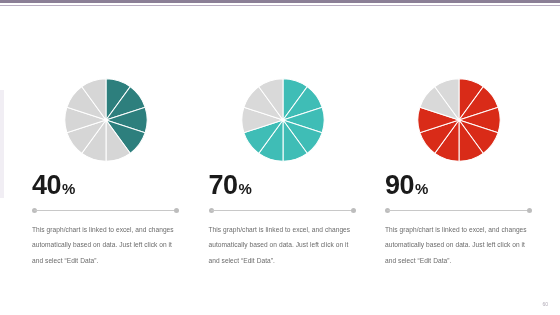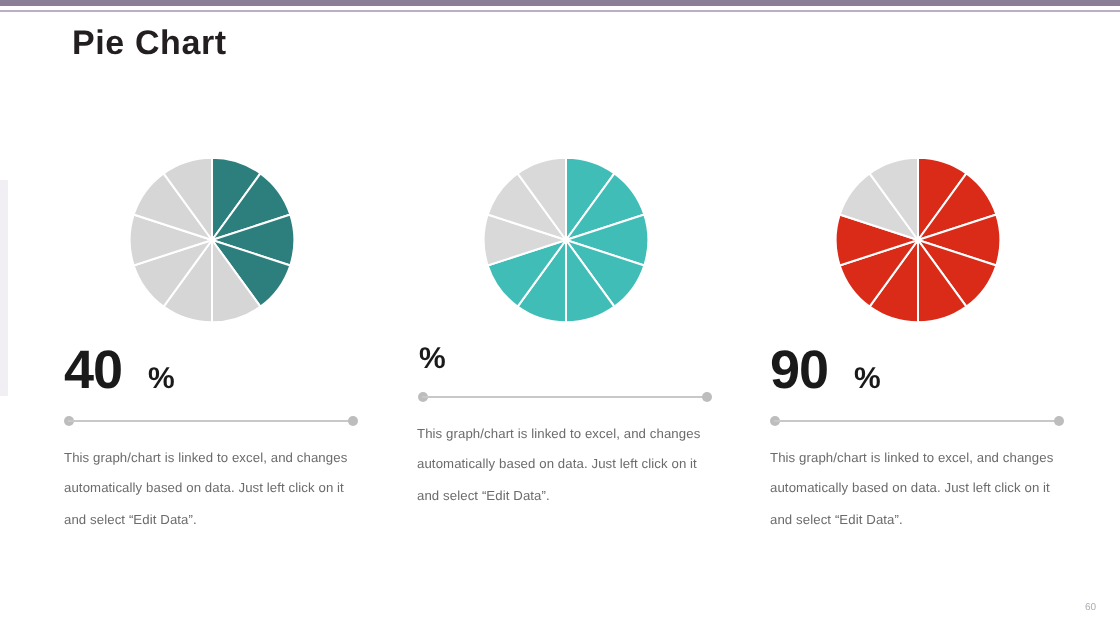--- a/index.html
+++ b/index.html
@@ -86,21 +86,20 @@
   }
 
   .pct {
     margin-top: 10px;
     margin-left: 2px;
     color: #1a1a1a;
     font-weight: bold;
     line-height: 1;
     display: flex;
     align-items: baseline;
-    gap: 12px;
   }
   .pct-num { font-size: 27px; letter-spacing: -0.5px; }
   .pct-sign { font-size: 15px; font-weight: bold; margin-left: 1px; }
 
   .divider {
     position: relative;
     margin-top: 9px;
     margin-left: 2px;
     width: 147px;
     height: 5px;
@@ -152,21 +151,20 @@
 </style>
 </head>
 <body>
 
 <div class="slide">
 
   <div class="top-rule"></div>
   <div class="top-rule-inner"></div>
   <div class="top-rule-line"></div>
 
-  <div class="slide-title">Pie Chart</div>
 
   <div class="left-tab"></div>
 
   <div class="columns">
 
     <div class="col">
       <div class="pie-wrap">
         <svg class="pie" width="84" height="84" viewBox="0 0 100 100" aria-hidden="true">
           <g id="pie1-slices">
               <path d="M 50 50 L 50 1 A 49 49 0 0 1 78.80147736233118 10.358167275627572 Z" fill="#2d7f7d" stroke="#ffffff" stroke-width="1.2"></path>
@@ -205,20 +203,21 @@
               <path d="M 50 50 L 78.80147736233118 89.64183272437242 A 49 49 0 0 1 50 99 Z" fill="#3fbdb6" stroke="#ffffff" stroke-width="1.2"></path>
               <path d="M 50 50 L 50 99 A 49 49 0 0 1 21.198522637668823 89.64183272437242 Z" fill="#3fbdb6" stroke="#ffffff" stroke-width="1.2"></path>
               <path d="M 50 50 L 21.198522637668823 89.64183272437242 A 49 49 0 0 1 3.3982307015374786 65.14183272437242 Z" fill="#3fbdb6" stroke="#ffffff" stroke-width="1.2"></path>
               <path d="M 50 50 L 3.3982307015374786 65.14183272437242 A 49 49 0 0 1 3.3982307015374786 34.858167275627565 Z" fill="#d9d9d9" stroke="#ffffff" stroke-width="1.2"></path>
               <path d="M 50 50 L 3.3982307015374786 34.858167275627565 A 49 49 0 0 1 21.198522637668813 10.35816727562758 Z" fill="#d9d9d9" stroke="#ffffff" stroke-width="1.2"></path>
               <path d="M 50 50 L 21.198522637668813 10.35816727562758 A 49 49 0 0 1 49.99999999999999 1 Z" fill="#d9d9d9" stroke="#ffffff" stroke-width="1.2"></path>
             </g>
         </svg>
       </div>
       <div class="pct">
+        <span class="pct-num">70</span>
           <span class="pct-sign">%</span>
       </div>
       <div class="divider">
         <div class="divider-dot left"></div>
         <div class="divider-line"></div>
         <div class="divider-dot right"></div>
       </div>
       <div class="body-text">This graph/chart is linked to excel, and changes automatically based on data. Just left click on it and select “Edit Data”.</div>
     </div>
 

